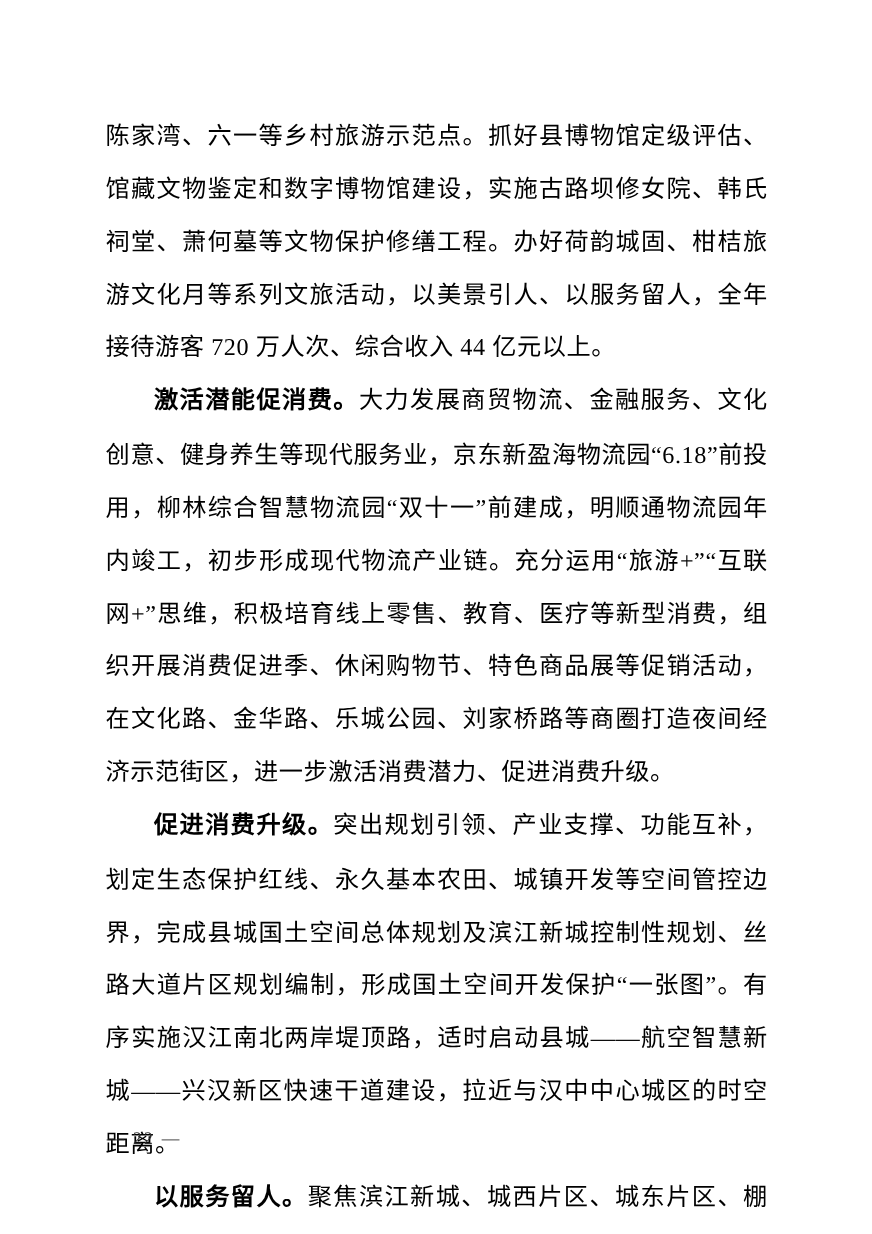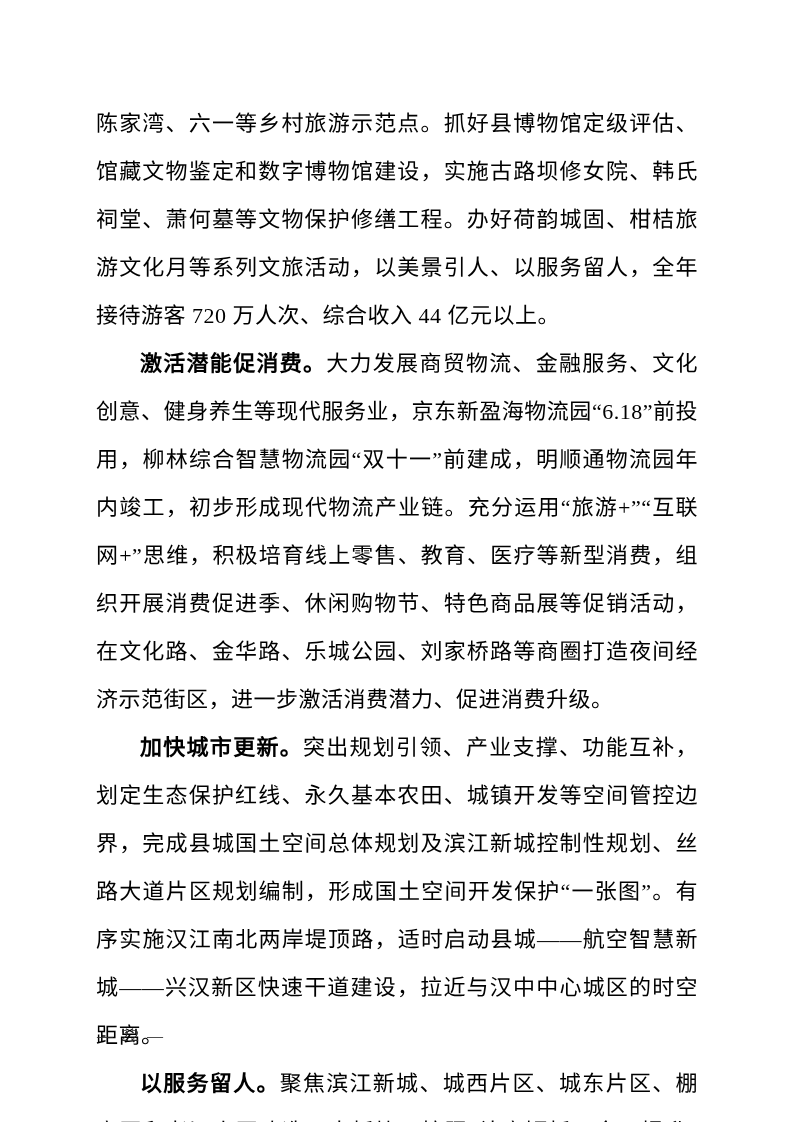--- a/index.html
+++ b/index.html
@@ -30,36 +30,37 @@
   .para {
     margin: 0;
     padding: 0;
     text-indent: 0;
   }
   .para.indent {
     text-indent: 2em;
   }
   .para b {
     font-weight: 700;
+    font-family: Liberation Mono, monospace;
   }
   .pageno {
     position: absolute;
     left: 97px;
     top: 1024px;
     font-size: 16px;
     line-height: 24px;
     color: #2e2e2e;
     letter-spacing: 2px;
     font-family: "Liberation Serif", "DejaVu Serif", serif;
   }
 </style>
 </head>
 <body>
 
 <div class="page">
   <main class="content" id="paragraphs">
       <p class="para">陈家湾、六一等乡村旅游示范点。抓好县博物馆定级评估、馆藏文物鉴定和数字博物馆建设，实施古路坝修女院、韩氏祠堂、萧何墓等文物保护修缮工程。办好荷韵城固、柑桔旅游文化月等系列文旅活动，以美景引人、以服务留人，全年接待游客 720 万人次、综合收入 44 亿元以上。</p>
       <p class="para indent"><b>激活潜能促消费。</b>大力发展商贸物流、金融服务、文化创意、健身养生等现代服务业，京东新盈海物流园“6.18”前投用，柳林综合智慧物流园“双十一”前建成，明顺通物流园年内竣工，初步形成现代物流产业链。充分运用“旅游+”“互联网+”思维，积极培育线上零售、教育、医疗等新型消费，组织开展消费促进季、休闲购物节、特色商品展等促销活动，在文化路、金华路、乐城公园、刘家桥路等商圈打造夜间经济示范街区，进一步激活消费潜力、促进消费升级。</p>
-      <p class="para indent"><b>加快城市更新。</b>突出规划引领、产业支撑、功能互补，划定生态保护红线、永久基本农田、城镇开发等空间管控边界，完成县城国土空间总体规划及滨江新城控制性规划、丝路大道片区规划编制，形成国土空间开发保护“一张图”。有序实施汉江南北两岸堤顶路，适时启动县城——航空智慧新城——兴汉新区快速干道建设，拉近与汉中中心城区的时空距离。</p>
+      <p class="para indent"><b>促进消费升级。</b>突出规划引领、产业支撑、功能互补，划定生态保护红线、永久基本农田、城镇开发等空间管控边界，完成县城国土空间总体规划及滨江新城控制性规划、丝路大道片区规划编制，形成国土空间开发保护“一张图”。有序实施汉江南北两岸堤顶路，适时启动县城——航空智慧新城——兴汉新区快速干道建设，拉近与汉中中心城区的时空距离。</p>
       <p class="para indent"><b>以服务留人。</b>聚焦滨江新城、城西片区、城东片区、棚户区和老旧小区改造四大板块，按照“补齐短板、全面提升”思路，大力推进城市更新及空间再造行动，实施美丽县城建设暨中心城</p>
     </main>
   <footer class="pageno">— 22 —</footer>
 </div>
 
 </body></html>

